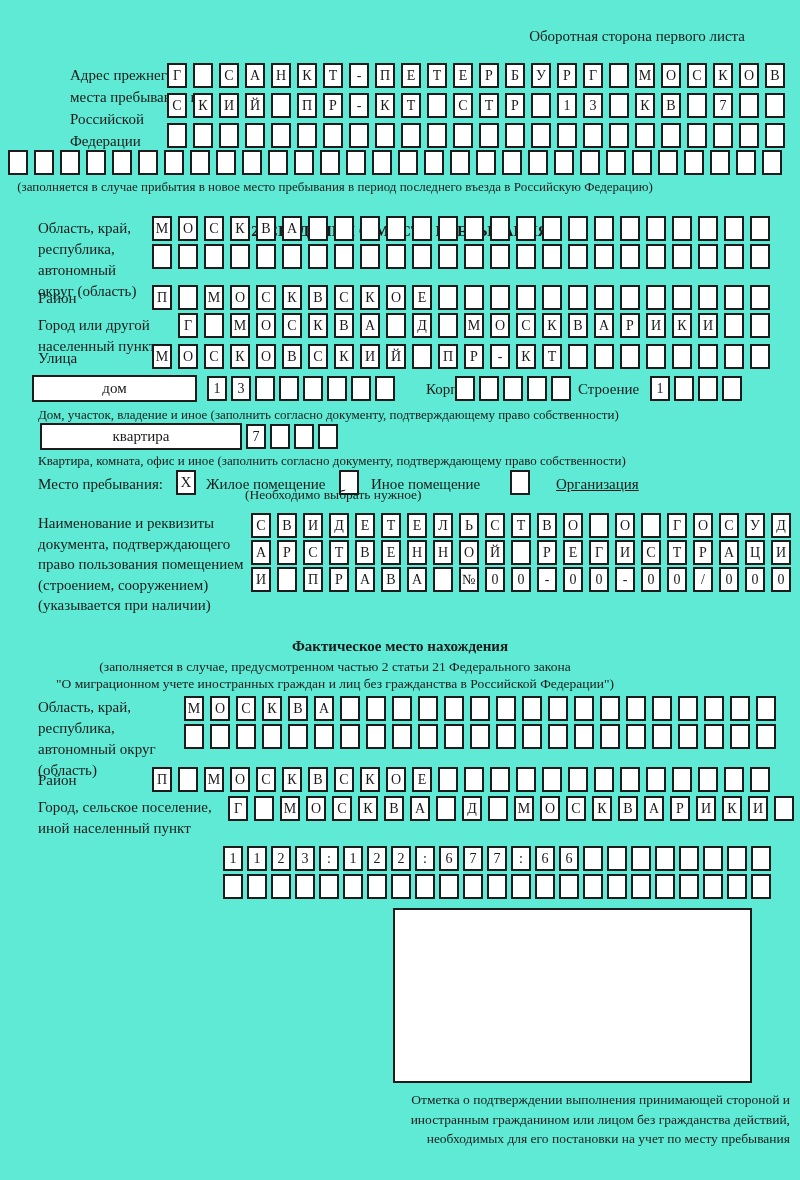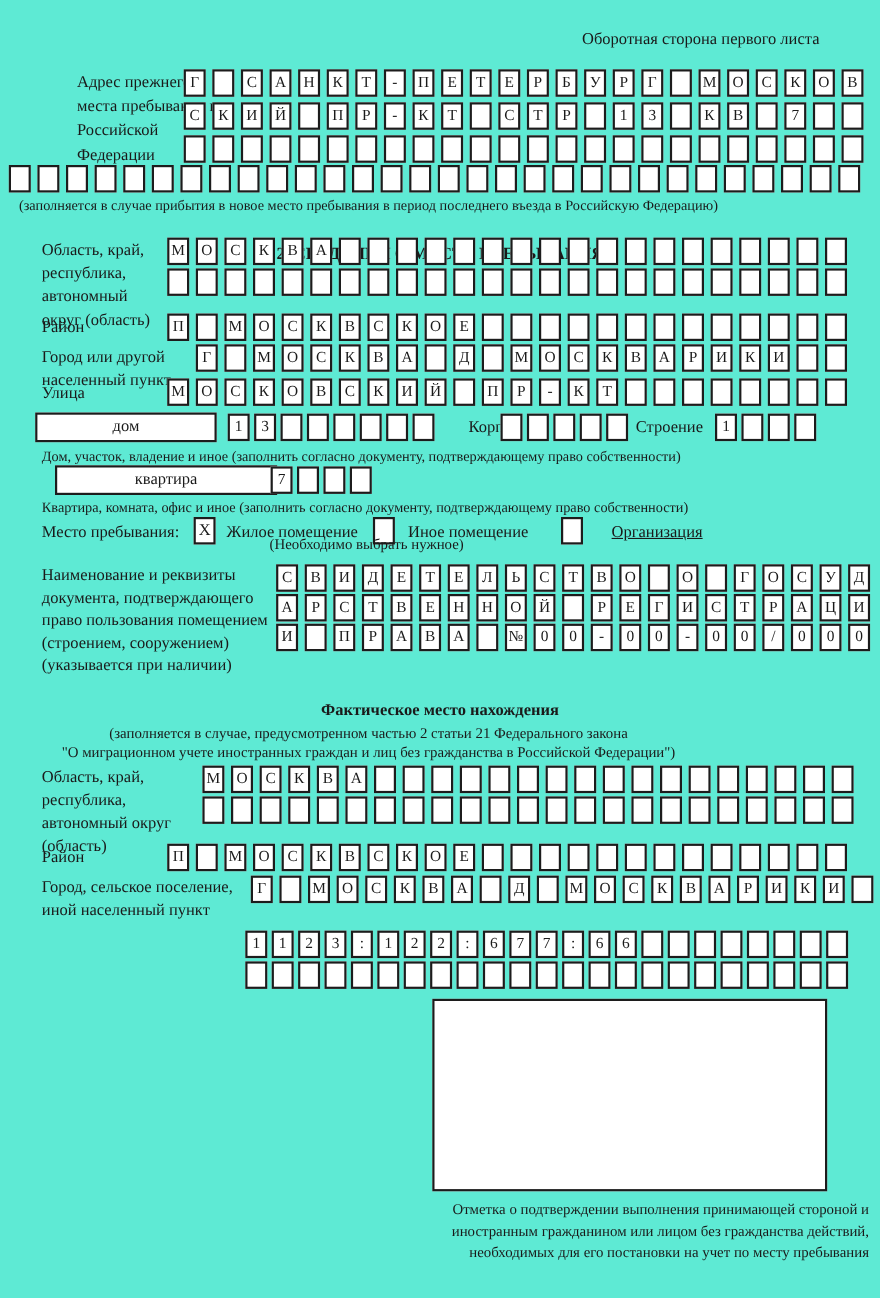--- a/index.html
+++ b/index.html
@@ -309,21 +309,21 @@
     </div>
   <div class="abs lbl" style="left:578px;top:379px;">Строение</div>
   <div class="abs grid tight" style="left:650px;top:376px;">
       <div class="cell">1</div>
       <div class="cell"></div>
       <div class="cell"></div>
       <div class="cell"></div>
     </div>
   <div class="abs cap" style="left:38px;top:407px;">Дом, участок, владение и иное (заполнить согласно документу, подтверждающему право собственности)</div>
 
-  <div class="abs widebox" style="left:50px;top:423px;width:202px;height:27px;">квартира</div>
+  <div class="abs widebox" style="left:40px;top:423px;width:202px;height:27px;">квартира</div>
   <div class="abs grid tight" style="left:246px;top:424px;">
       <div class="cell">7</div>
       <div class="cell"></div>
       <div class="cell"></div>
       <div class="cell"></div>
     </div>
   <div class="abs cap" style="left:38px;top:453px;">Квартира, комната, офис и иное (заполнить согласно документу, подтверждающему право собственности)</div>
 
   <div class="abs lbl" style="left:38px;top:474px;">Место пребывания:</div>
   <div class="chk" style="left:176px;top:470px;">X</div>

